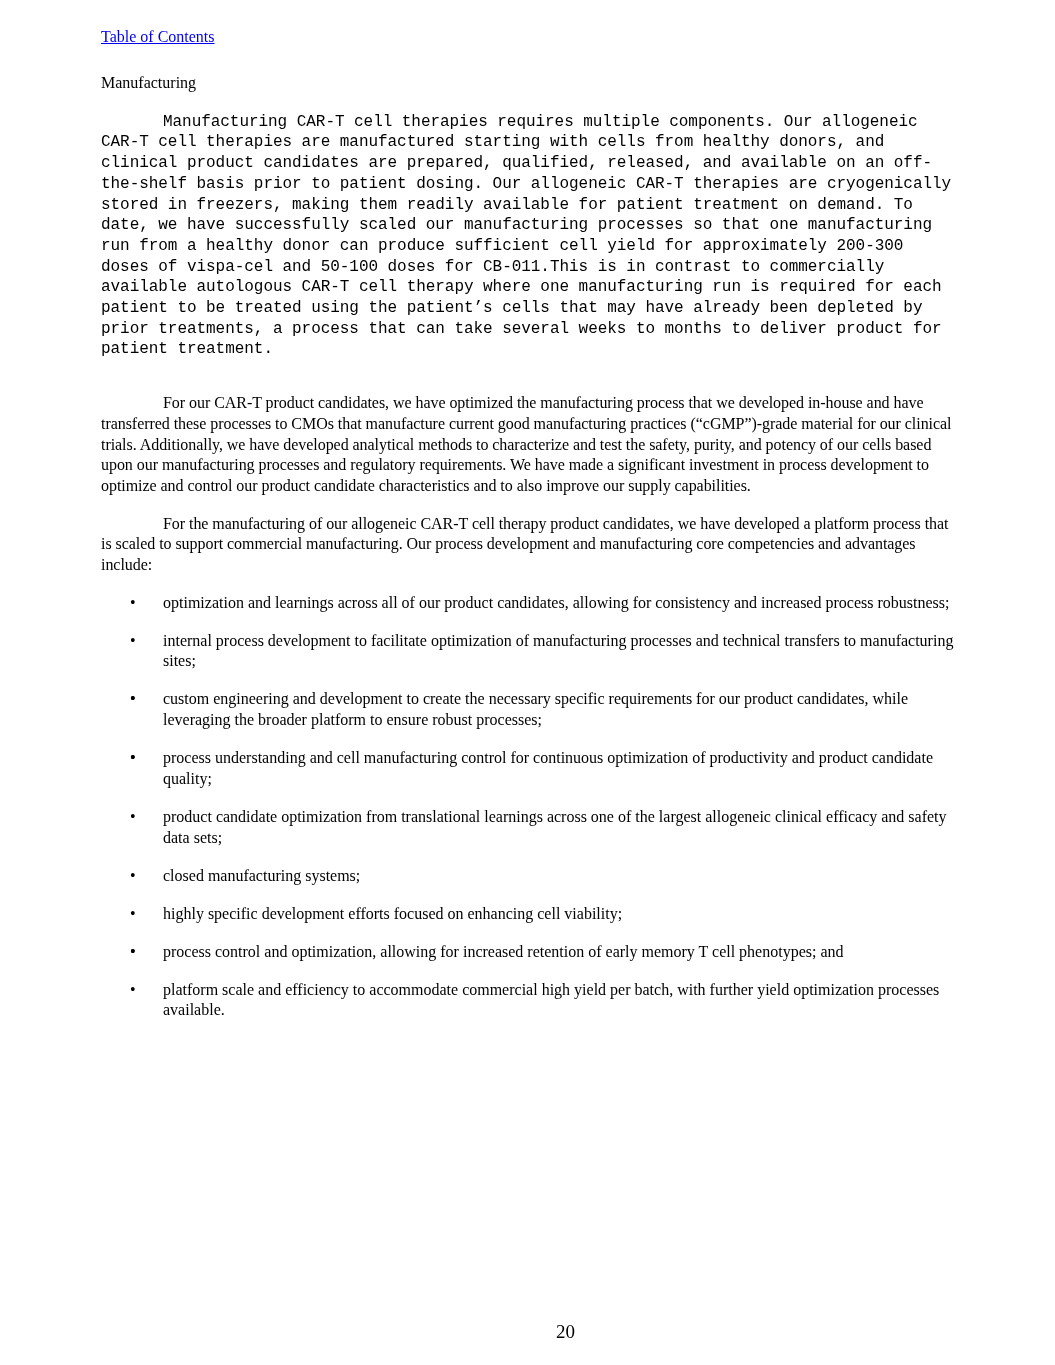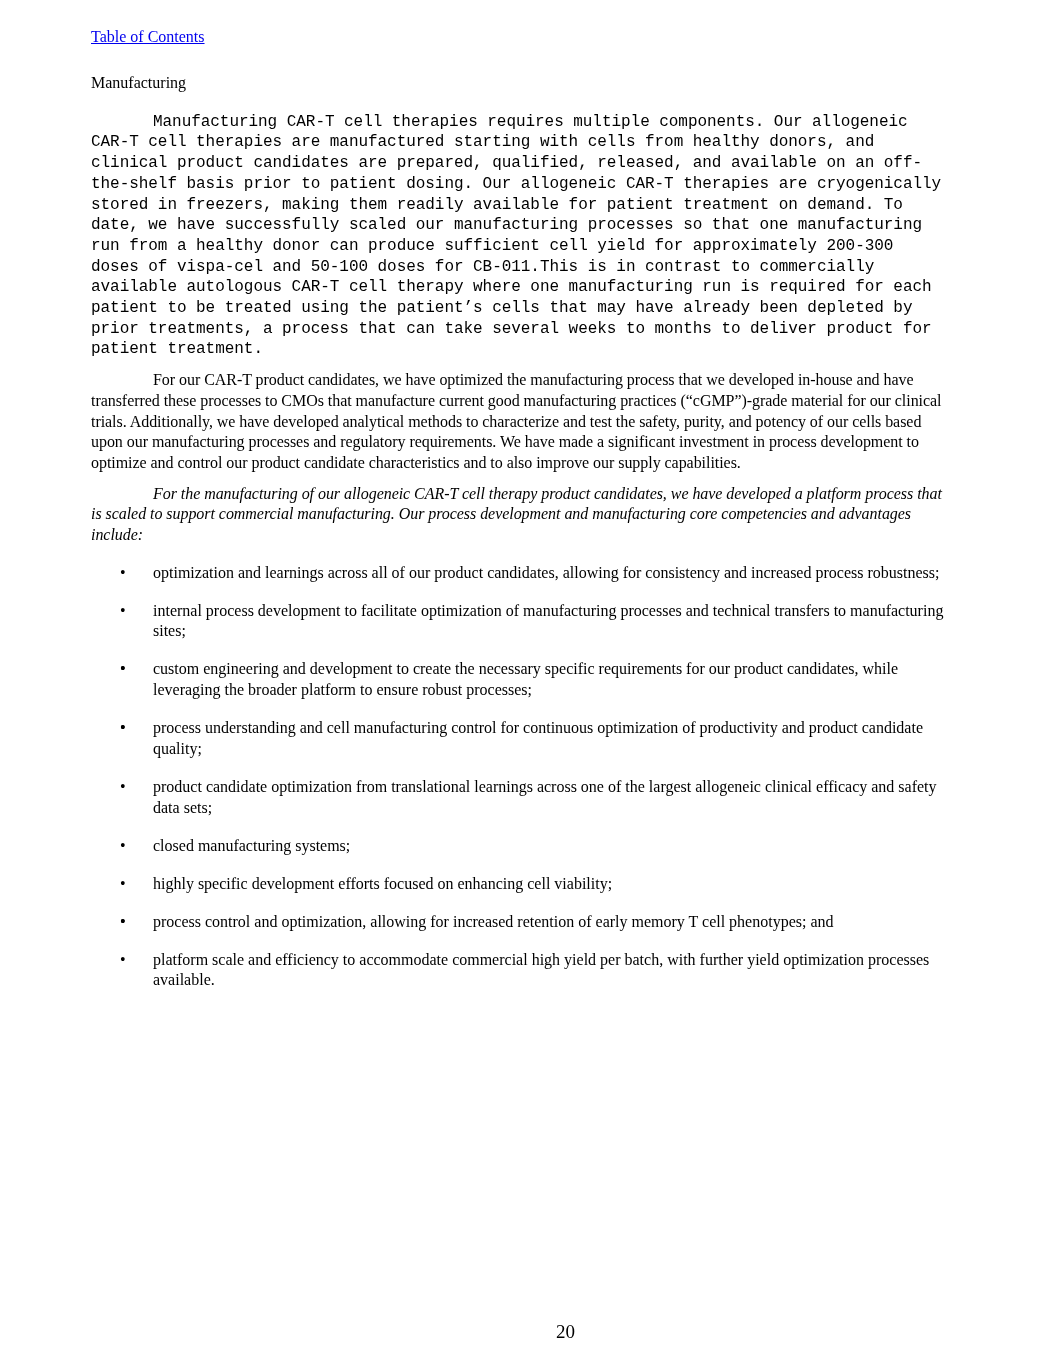--- a/index.html
+++ b/index.html
@@ -12,21 +12,21 @@
       height: 1365px;
       position: relative;
       overflow: hidden;
       font-family: "Liberation Serif", "DejaVu Serif", serif;
       color: #000000;
       font-size: 16px;
       line-height: 20.7px;
     }
     .page {
       position: absolute;
-      left: 91px;
+      left: 101px;
       top: 27px;
       width: 855px;
     }
     .toc-link {
       display: inline-block;
       color: #0000ee;
       text-decoration: underline;
       font-size: 16px;
       line-height: 20px;
       cursor: pointer;
@@ -37,22 +37,22 @@
       font-size: 16px;
       line-height: 20px;
     }
     .para {
       margin: 18px 0 0 0;
       text-indent: 62px;
       text-align: left;
       letter-spacing: -0.05px;
     }
     .para.first { margin-top: 19px; font-family: Liberation Mono, monospace; }
-    .para.p2 { margin-top: 10px; }
-    .para.p3 { margin-top: 10px; font-style: italic; }
+    .para.p2 { margin-top: 33px; }
+    .para.p3 { margin-top: 17px; }
     .bullet-list {
       list-style: none;
       margin: 17px 0 0 0;
       padding: 0;
     }
     .bullet-item {
       position: relative;
       padding-left: 62px;
       margin: 0 0 17.3px 0;
     }

